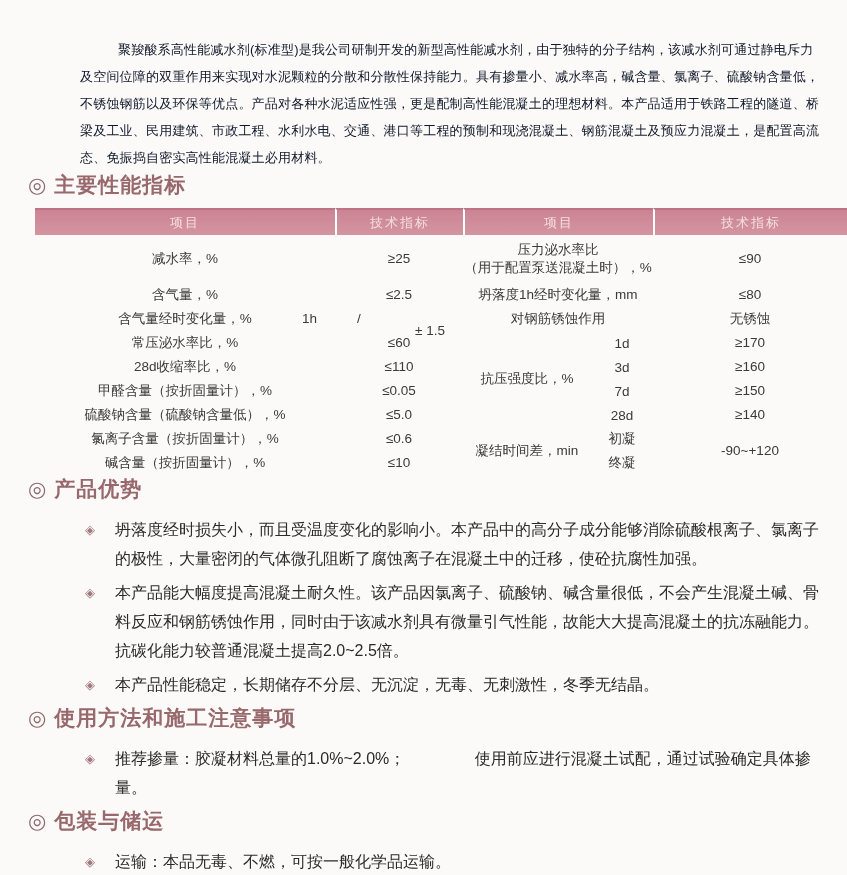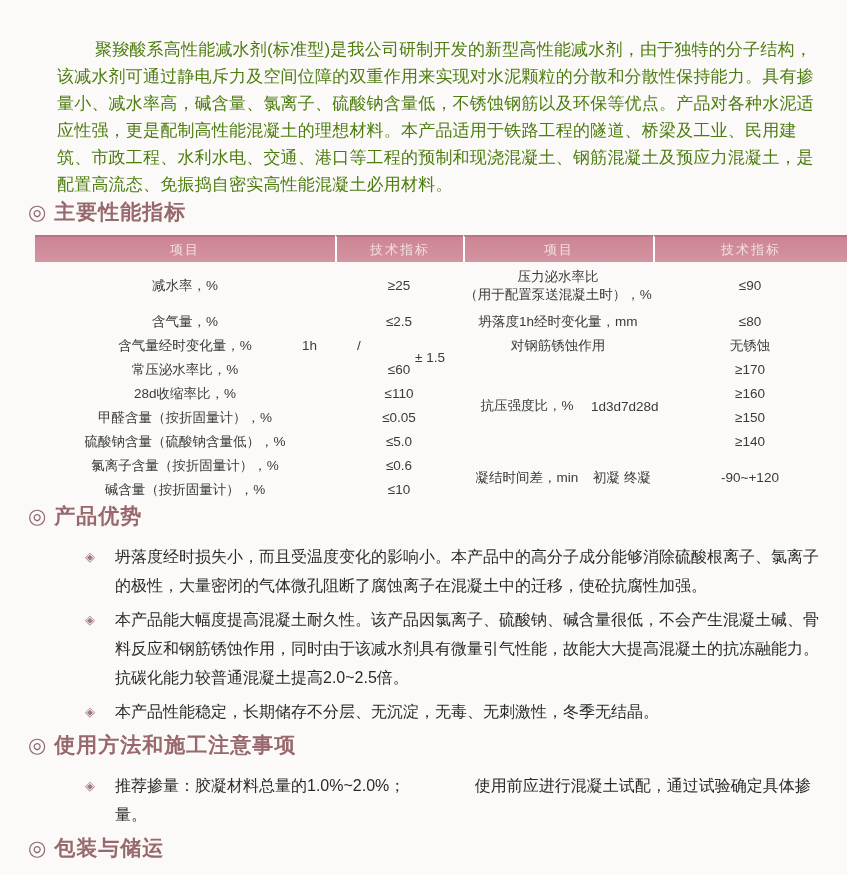--- a/index.html
+++ b/index.html
@@ -7,24 +7,24 @@
     width:847px;height:875px;
     background:#fbfaf8;
     font-family:"Liberation Sans","DejaVu Sans",sans-serif;
     color:#222;
     overflow:hidden;
   }
   .page{padding-top:36px;}
 
   
   .intro{
-    margin:0 25px 0 57px;
-    font-size:17px;line-height:27px;
+    margin:0 25px 0 80px;
+    font-size:13px;line-height:27px;
     text-indent:38px;
-    color:#4d7c0f;
+    color:#0f172a;
     letter-spacing:.2px;
   }
 
   
   h2.sec{
     display:flex;align-items:center;gap:7px;
     margin:0;padding:0;
     margin-left:28px;
     font-size:21px;font-weight:bold;
     color:#98686c;
@@ -57,21 +57,21 @@
     display:flex;align-items:center;justify-content:center;
     text-align:center;line-height:1.35;
   }
   .cell.twoline{flex-direction:column;justify-content:center;}
   .rel{position:relative;}
   .abs-time{position:absolute;right:18px;top:50%;transform:translateY(-50%);}
   .abs-slash{position:absolute;left:22px;top:50%;transform:translateY(-50%);}
   .abs-val2{position:absolute;right:18px;top:50%;transform:translateY(-50%);margin-top:12px;}
   .group{display:flex;align-items:stretch;}
   .glabel{flex:1;display:flex;align-items:center;justify-content:center;text-align:center;}
-  .ages{width:62px;display:flex;flex-direction:row;}
+  .ages{width:62px;display:flex;flex-direction:column;}
   .age{flex:1;display:flex;align-items:center;justify-content:center;}
 
   
   .bullets{
     list-style:none;margin:12px 18px 0 85px;padding:0;
     font-size:16px;line-height:29px;color:#2b2b2b;
   }
   .bullets li{display:flex;margin-bottom:5px;}
   .diamond{flex:0 0 30px;width:30px;color:#a1787c;font-size:13px;line-height:29px;}
   .btext{flex:1;}

